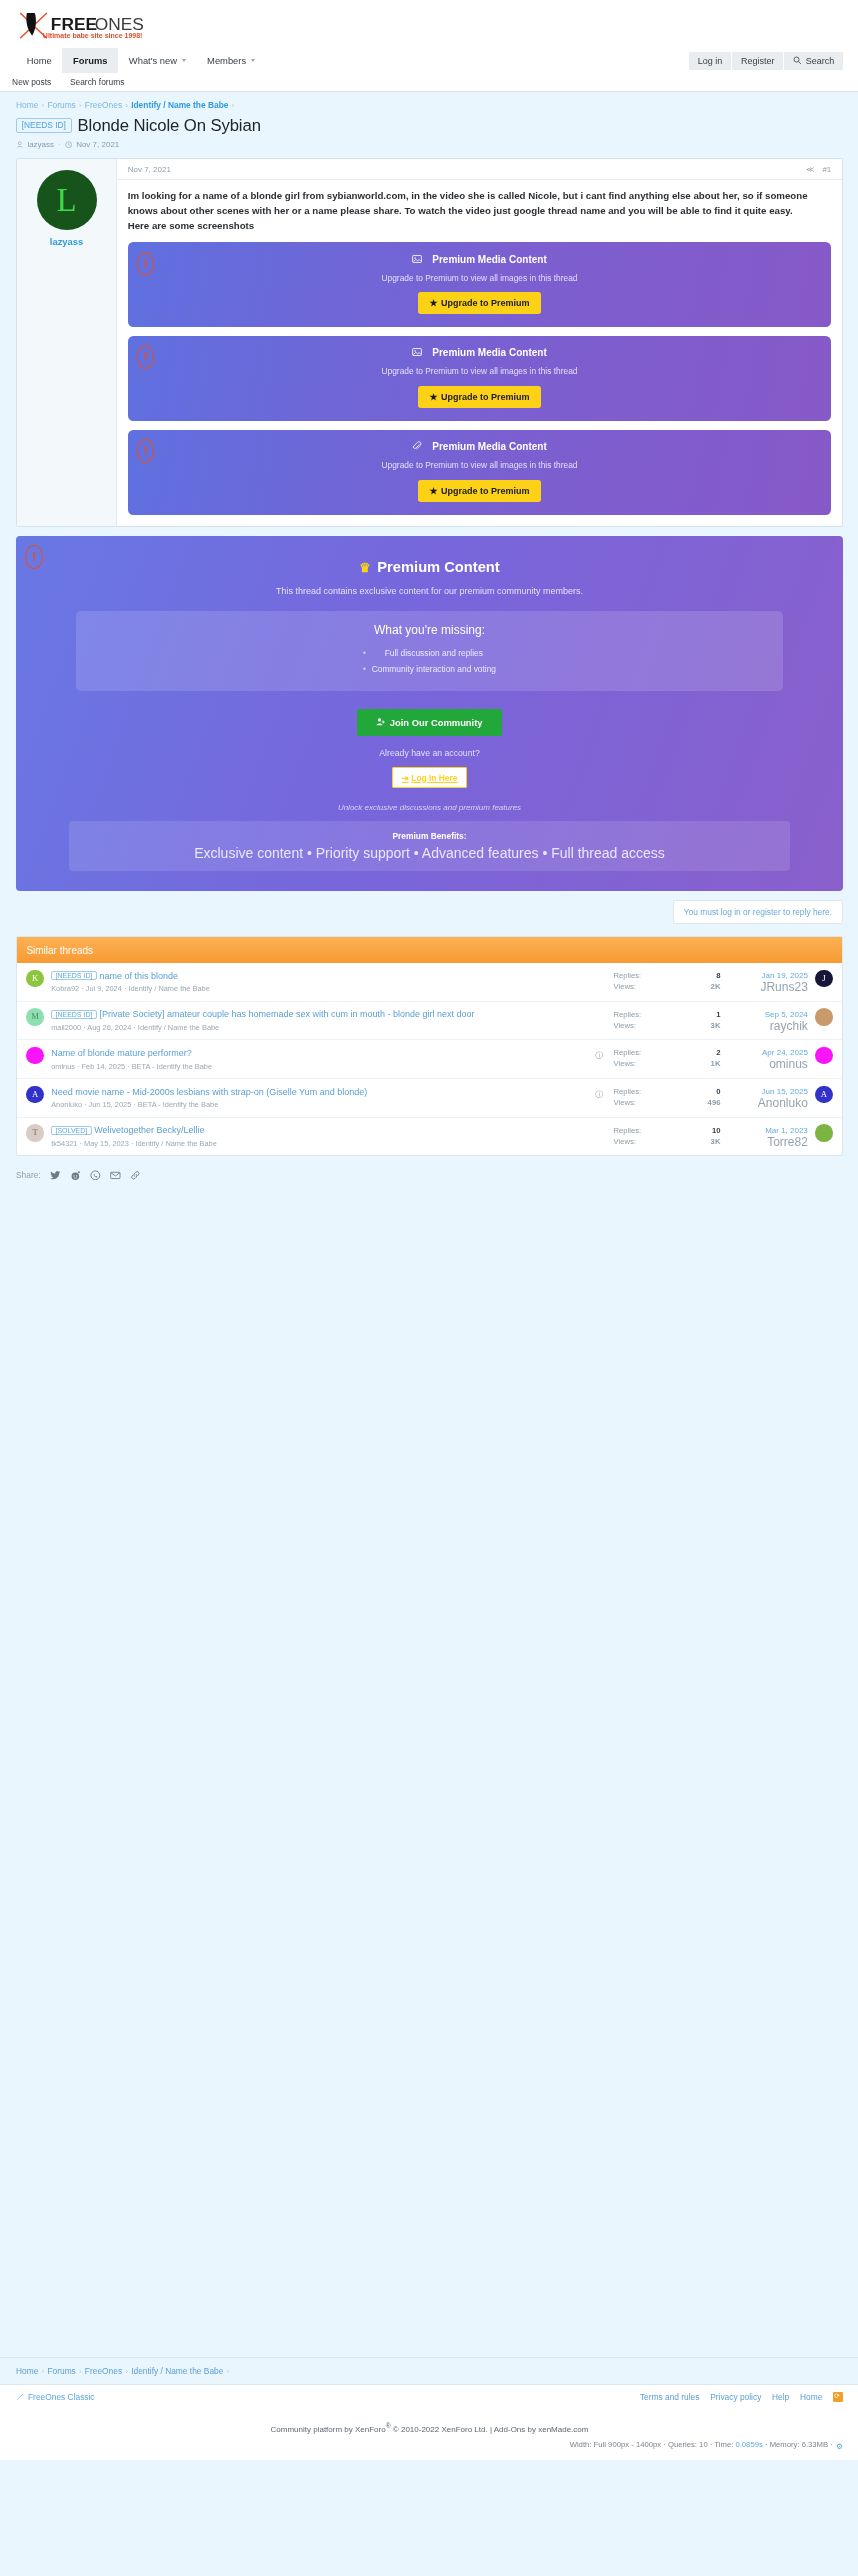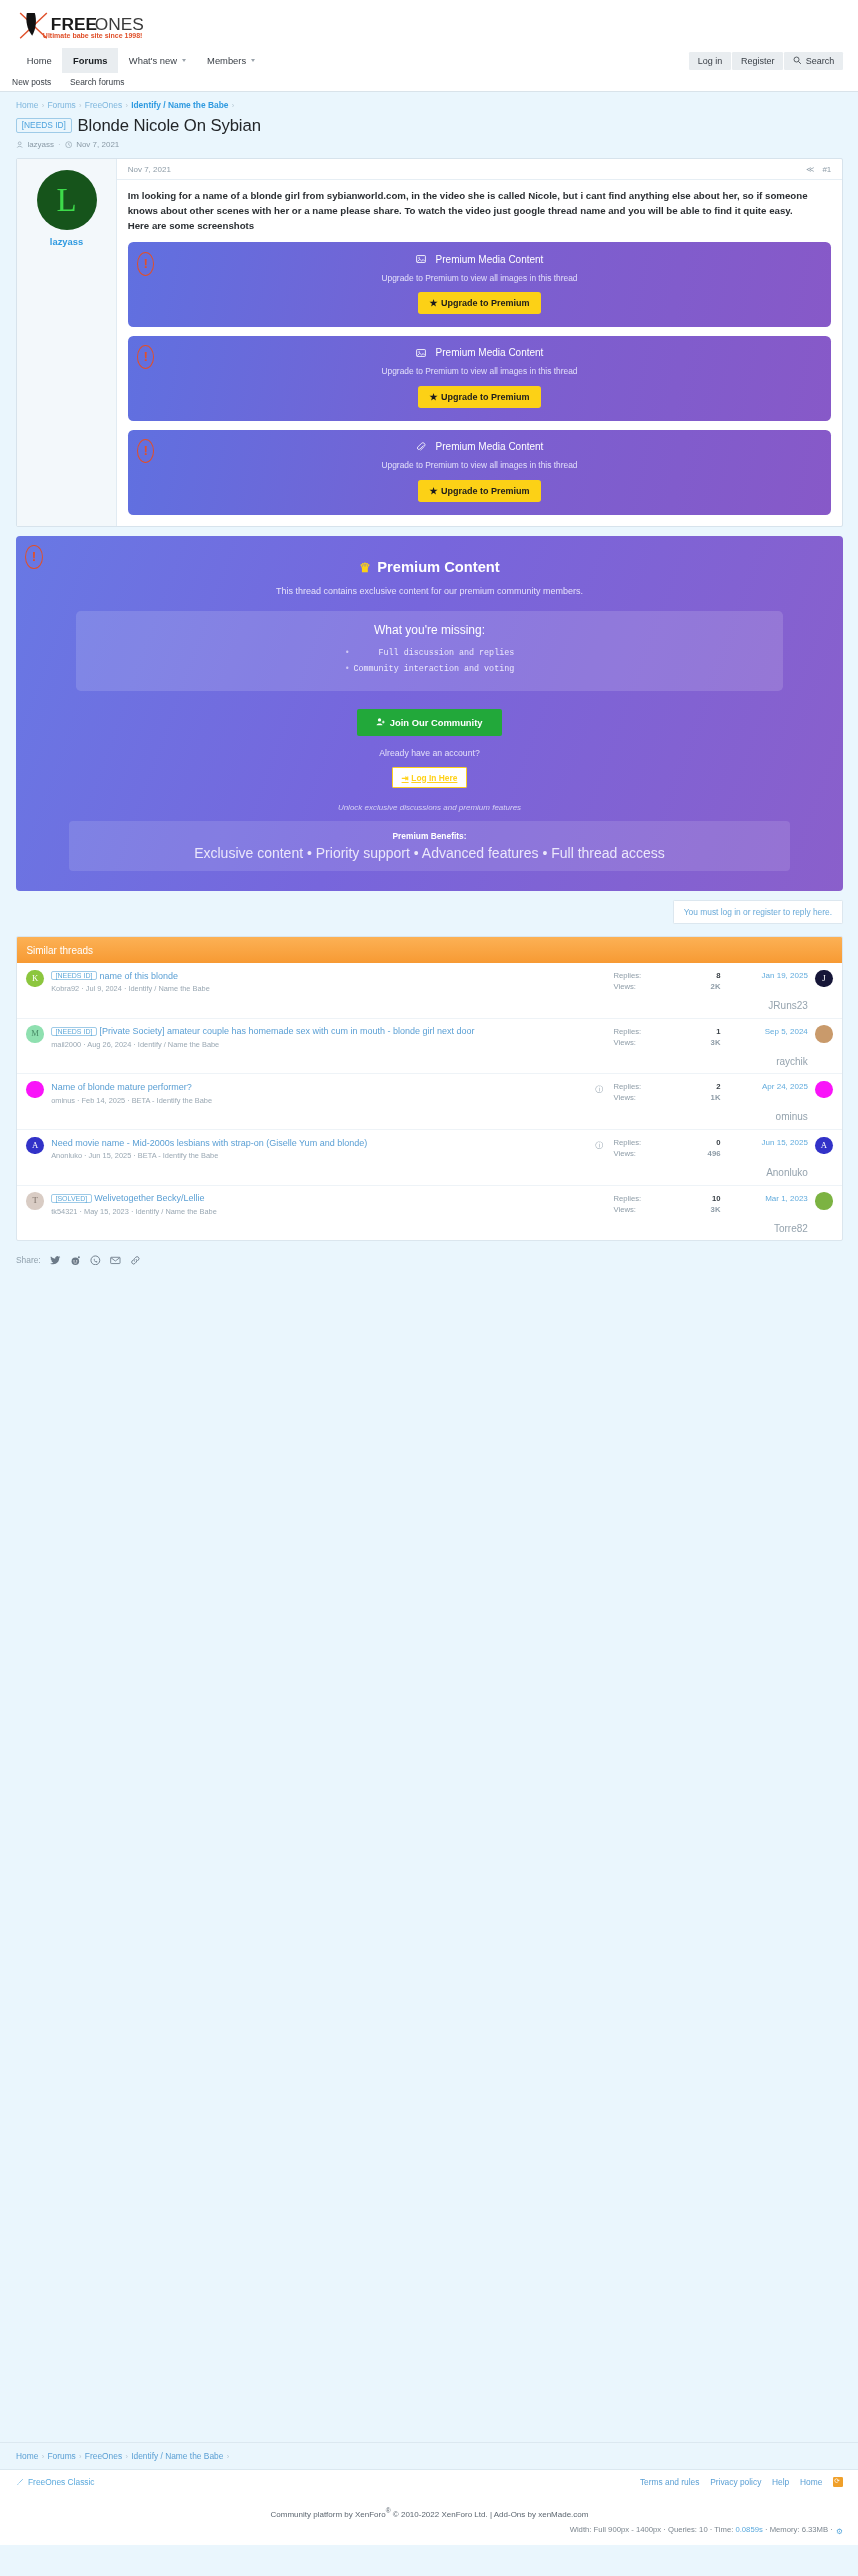--- a/index.html
+++ b/index.html
@@ -120,22 +120,22 @@
     border-radius: 5.3px; padding: 11.4px 13.4px 13.4px 13.4px; text-align: center;
     overflow: hidden;
   }
   .ex-mark {
     position: absolute; left: 9.4px; top: 9.4px;
     width: 17.4px; height: 24px; border: 1.7px solid #e0502a;
     border-radius: 50%; color: #e0502a; font-size: 13.4px;
     line-height: 21.4px; font-weight: bold; text-align: center;
   }
   .mb-title {
-    color: #fff; font-size: 10px; font-weight: normal;
-    display: flex; align-items: center; justify-content: center; gap: 10px;
+    color: #fff; font-size: 10px; font-weight: bold;
+    display: flex; align-items: flex-start; justify-content: center; gap: 10px;
   }
   .mb-sub { color: #e3e0fa; font-size: 8.4px; margin-top: 8px; }
   .btn-upgrade {
     display: inline-flex; align-items: center; gap: 3.3px;
     margin-top: 9.4px; background: #fcd116; color: #1c1c1c;
     font-weight: bold; font-size: 9px;
     padding: 6px 12px; border-radius: 2.7px; cursor: pointer;
   }
 
   
@@ -148,21 +148,21 @@
     color: #fff; font-size: 14.7px; font-weight: bold;
     display: flex; align-items: center; justify-content: center; gap: 6.7px;
   }
   .crown { font-size: 12.7px; color: #fcd116; }
   .pb-sub { color: #e6e2fb; font-size: 9px; margin-top: 11.4px; }
   .pb-card {
     background: rgba(255,255,255,0.14); border-radius: 4.7px;
     margin: 14.7px 40px 0 40px; padding: 12px 13.4px 13.4px 13.4px;
   }
   .pb-card-title { color: #fff; font-size: 12px; font-weight: normal; }
-  .pb-list { margin-top: 8.7px; display: inline-block; text-align: right; font-family: Liberation Mono, monospace; }
+  .pb-list { margin-top: 8.7px; display: inline-block; text-align: center; }
   .pb-list li {
     list-style: none; color: #ece9fc; font-size: 8.4px;
     line-height: 1.9; padding-left: 8.7px; position: relative;
   }
   .pb-list li:before {
     content: "•"; position: absolute; left: 0; color: #cfc8f4;
   }
   .btn-join {
     display: inline-flex; align-items: center; gap: 4px;
     margin-top: 17.4px; background: #22a83a; color: #fff;
@@ -232,21 +232,21 @@
     display: grid; grid-template-columns: 1fr auto; row-gap: 2px;
     column-gap: 9.4px; padding-top: 1.3px;
   }
   .st-stats .lab { text-align: left; }
   .st-stats .val { text-align: right; color: #3a4147; font-weight: bold; }
   .st-stats .val.sm { font-weight: bold; color: #8e9ca7; }
   .st-right {
     flex: 0 0 80px; text-align: right; padding-top: 1.3px;
   }
   .st-date { font-size: 8px; color: #63acdd; }
-  .st-user { font-size: 10px; color: #95a3ae; margin-top: 20px; }
+  .st-user { font-size: 12px; color: #95a3ae; margin-top: 0; }
   .st-av2 { flex: 0 0 17.4px; }
 
   
   .share-row {
     padding: 13.4px 16px 6.7px 16px;
     display: flex; align-items: center; gap: 9.4px;
     font-size: 8.4px; color: #90a0ac;
   }
   .share-ico { color: #7b8b98; display: flex; align-items: center; cursor: pointer; }
 

